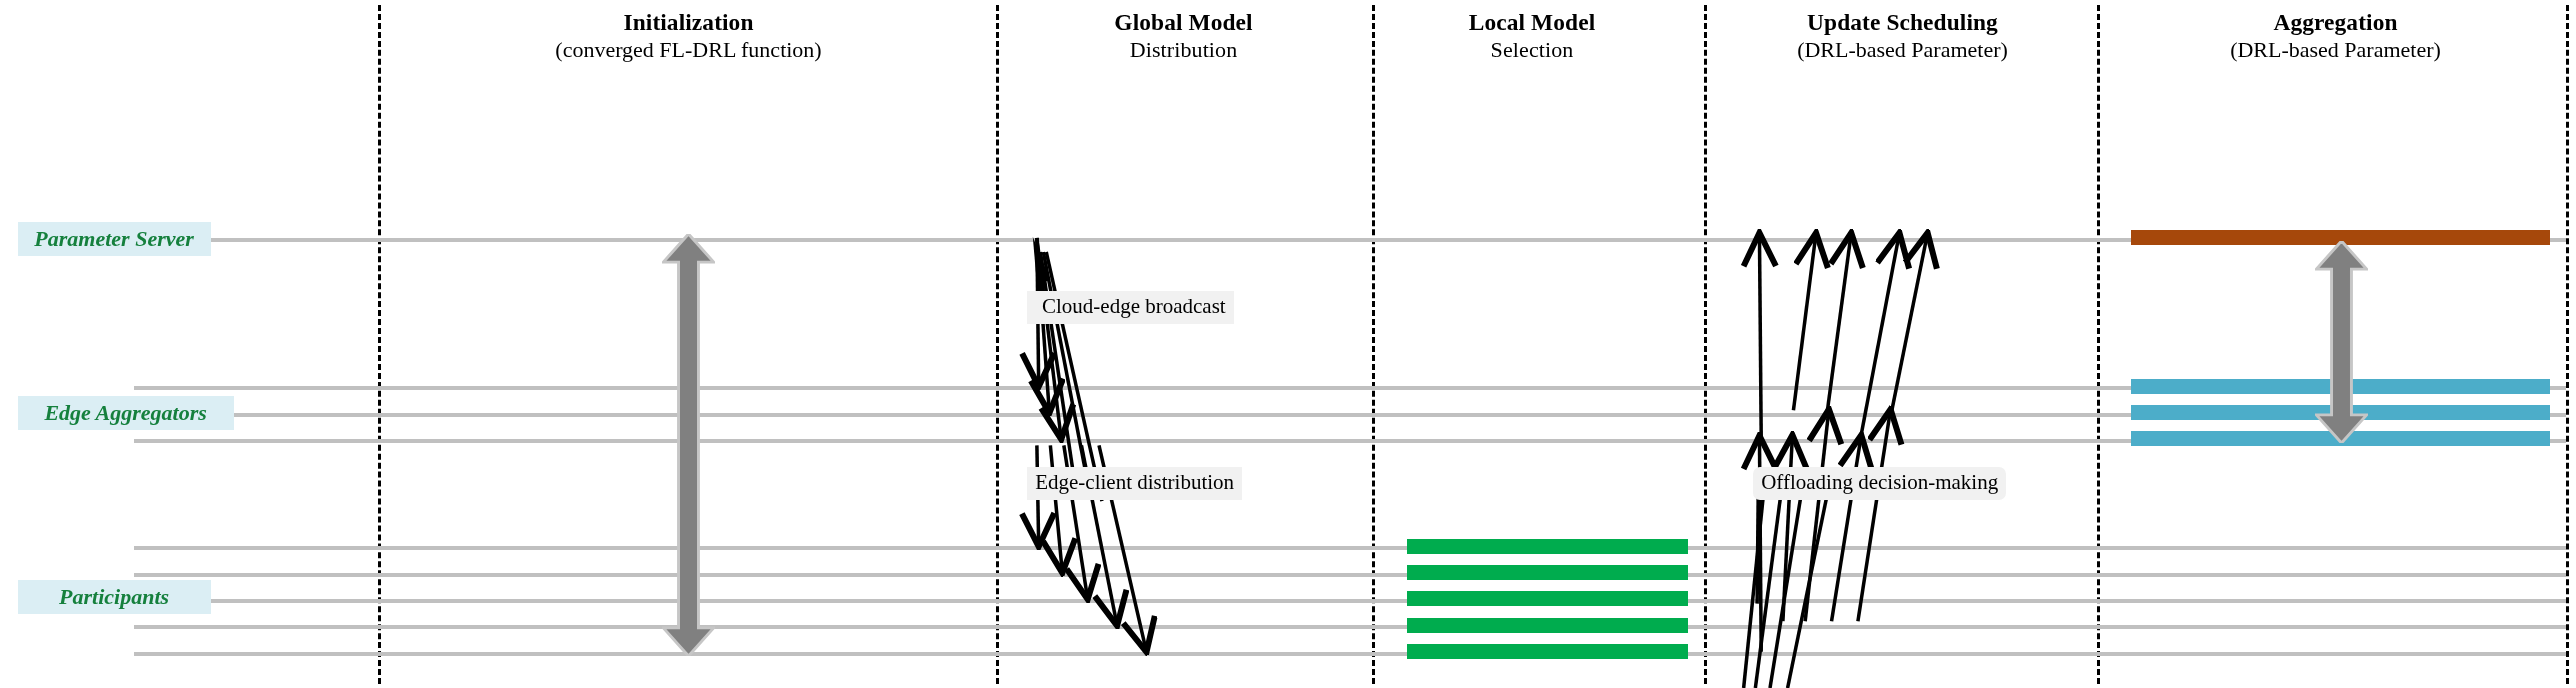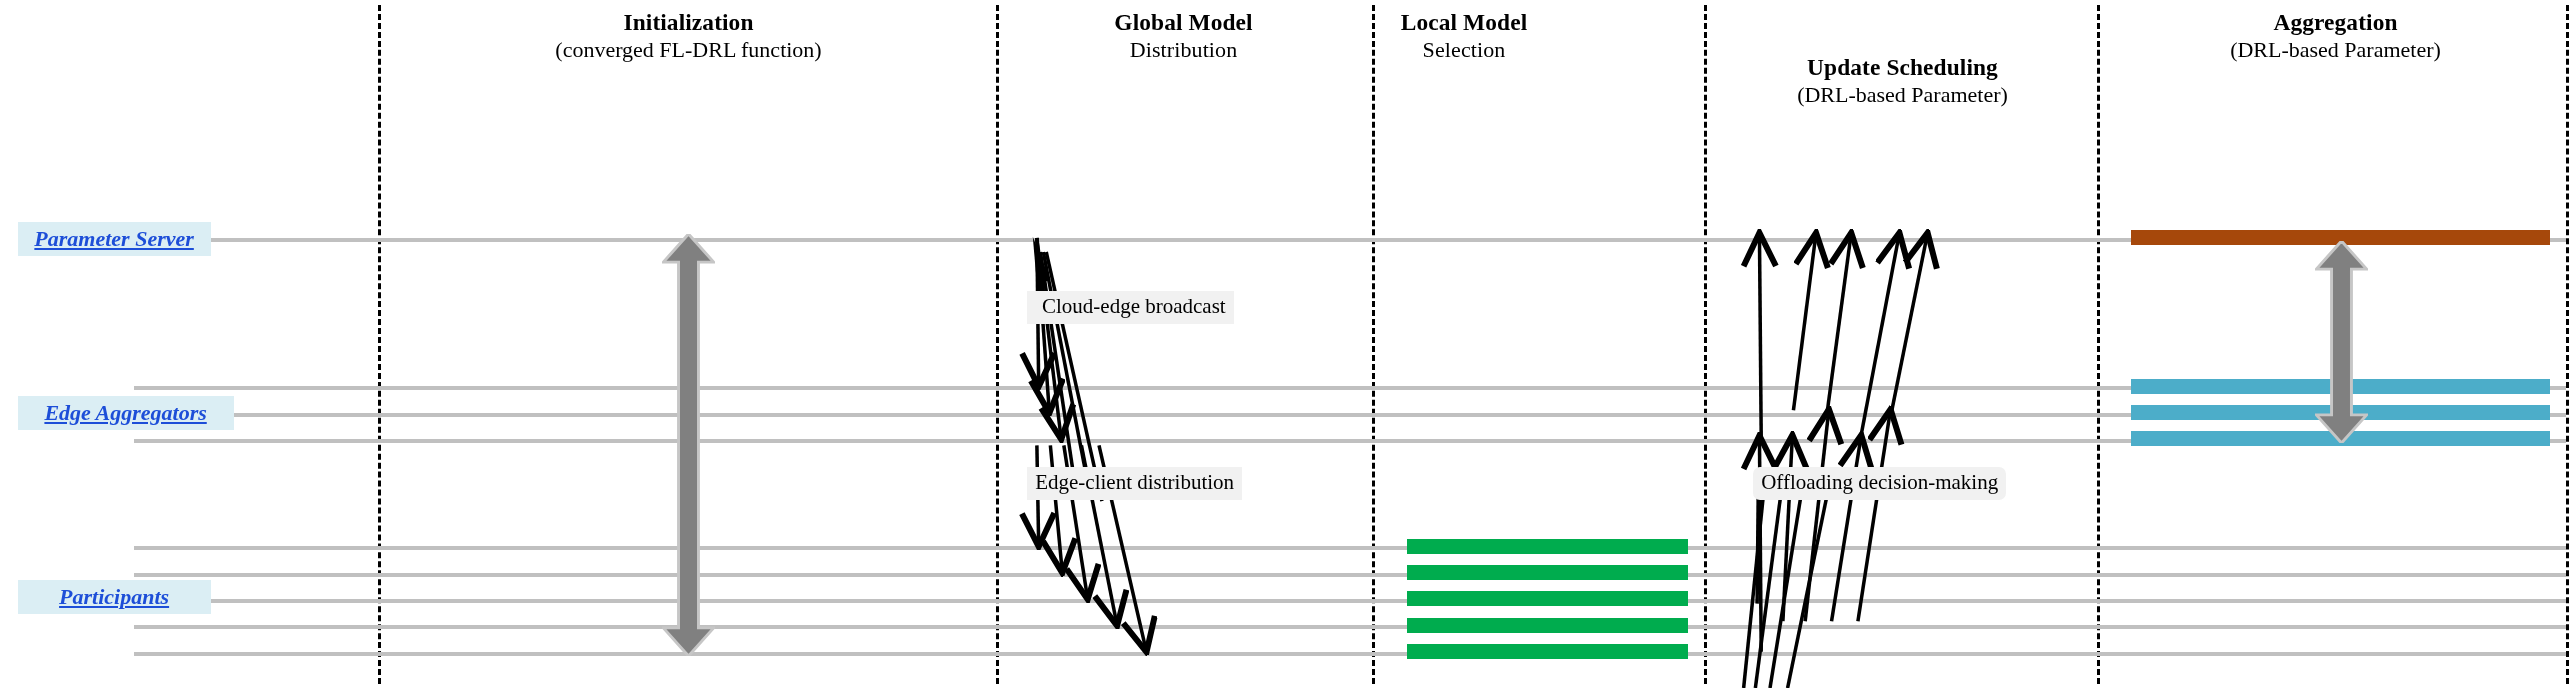--- a/index.html
+++ b/index.html
@@ -43,30 +43,29 @@
     top: 4.7px;
     width: 0;
     height: 679px;
     border-left: 3.5px dashed #000000;
   }
 
   
   .actor-label {
     position: absolute;
     background: #dbeef4;
-    color: #1d4ed8;
+    color: #15803d;
     font-style: italic;
     font-weight: bold;
     font-size: 22px;
     text-align: center;
     display: flex;
     align-items: center;
     justify-content: center;
     white-space: nowrap;
-    text-decoration: underline;
   }
 
   
   .lifeline {
     position: absolute;
     height: 4.1px;
     background: #c0c0c0;
     left: 134px;
     width: 2432px;
   }
@@ -111,26 +110,26 @@
   <div class="phase-header" style="left:381px; width:615px; top:9.4px;">
     <div class="phase-title">Initialization</div>
     <div class="phase-sub">(converged FL-DRL function)</div>
   </div>
 
   <div class="phase-header" style="left:999px; width:369px; top:9.4px;">
     <div class="phase-title">Global Model</div>
     <div class="phase-sub phase-title">Distribution</div>
   </div>
 
-  <div class="phase-header" style="left:1300px; width:328px; top:9.4px;">
+  <div class="phase-header" style="left:1368px; width:328px; top:9.4px;">
     <div class="phase-title">Local Model</div>
     <div class="phase-sub phase-title">Selection</div>
   </div>
 
-  <div class="phase-header" style="left:1709px; width:387px; top:9.4px;margin-top:45px;">
+  <div class="phase-header" style="left:1709px; width:387px; top:9.4px;">
     <div class="phase-title">Update Scheduling</div>
     <div class="phase-sub">(DRL-based Parameter)</div>
   </div>
 
   <div class="phase-header" style="left:2101px; width:469px; top:9.4px;">
     <div class="phase-title">Aggregation</div>
     <div class="phase-sub">(DRL-based Parameter)</div>
   </div>
 
   <div class="sep" style="left:378px;"></div>

